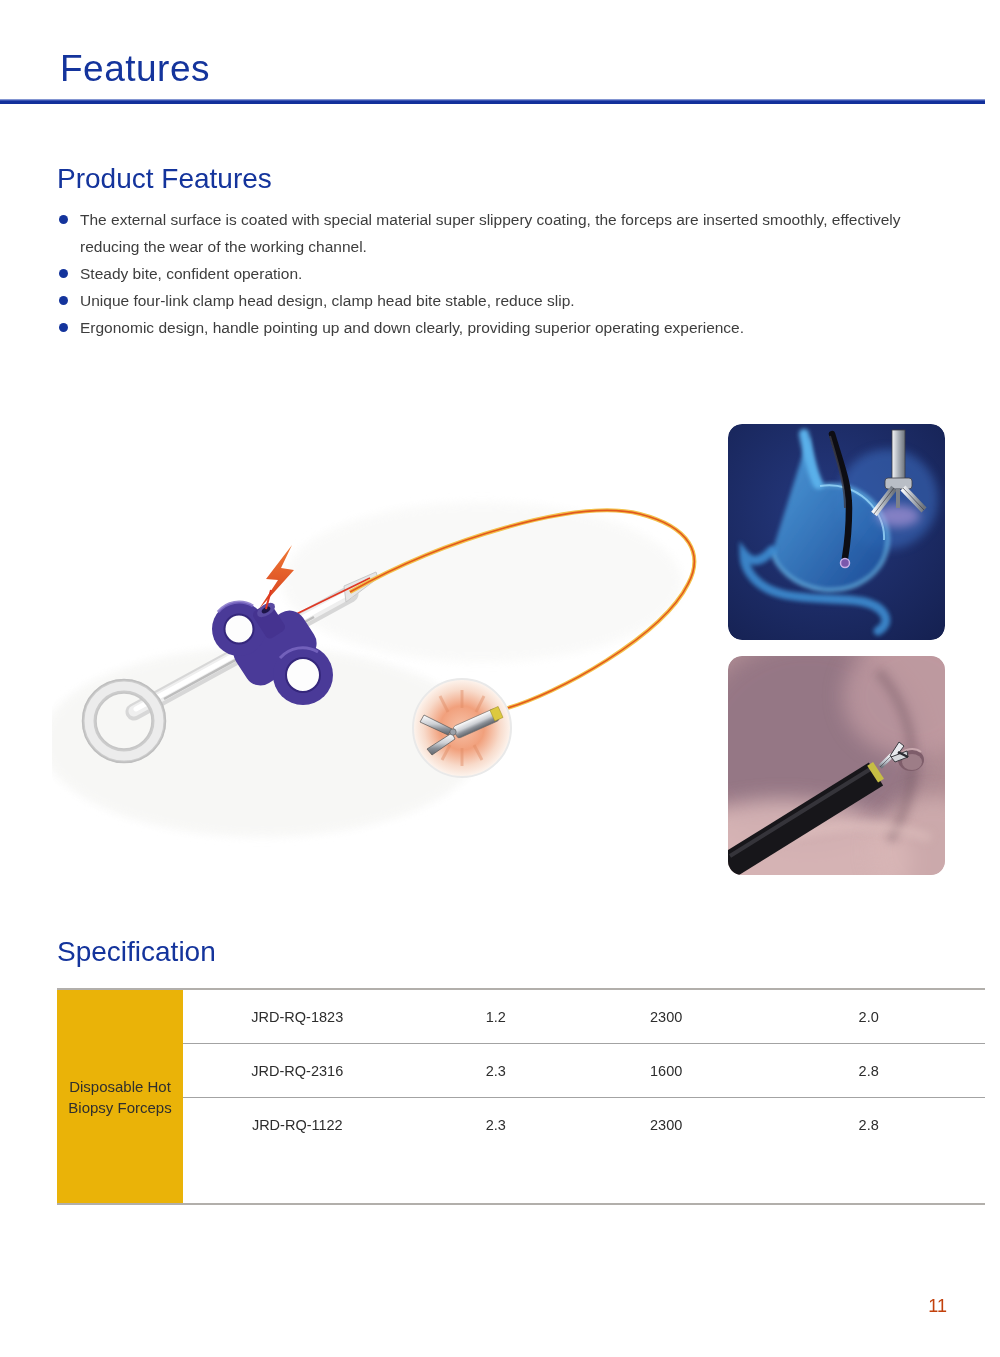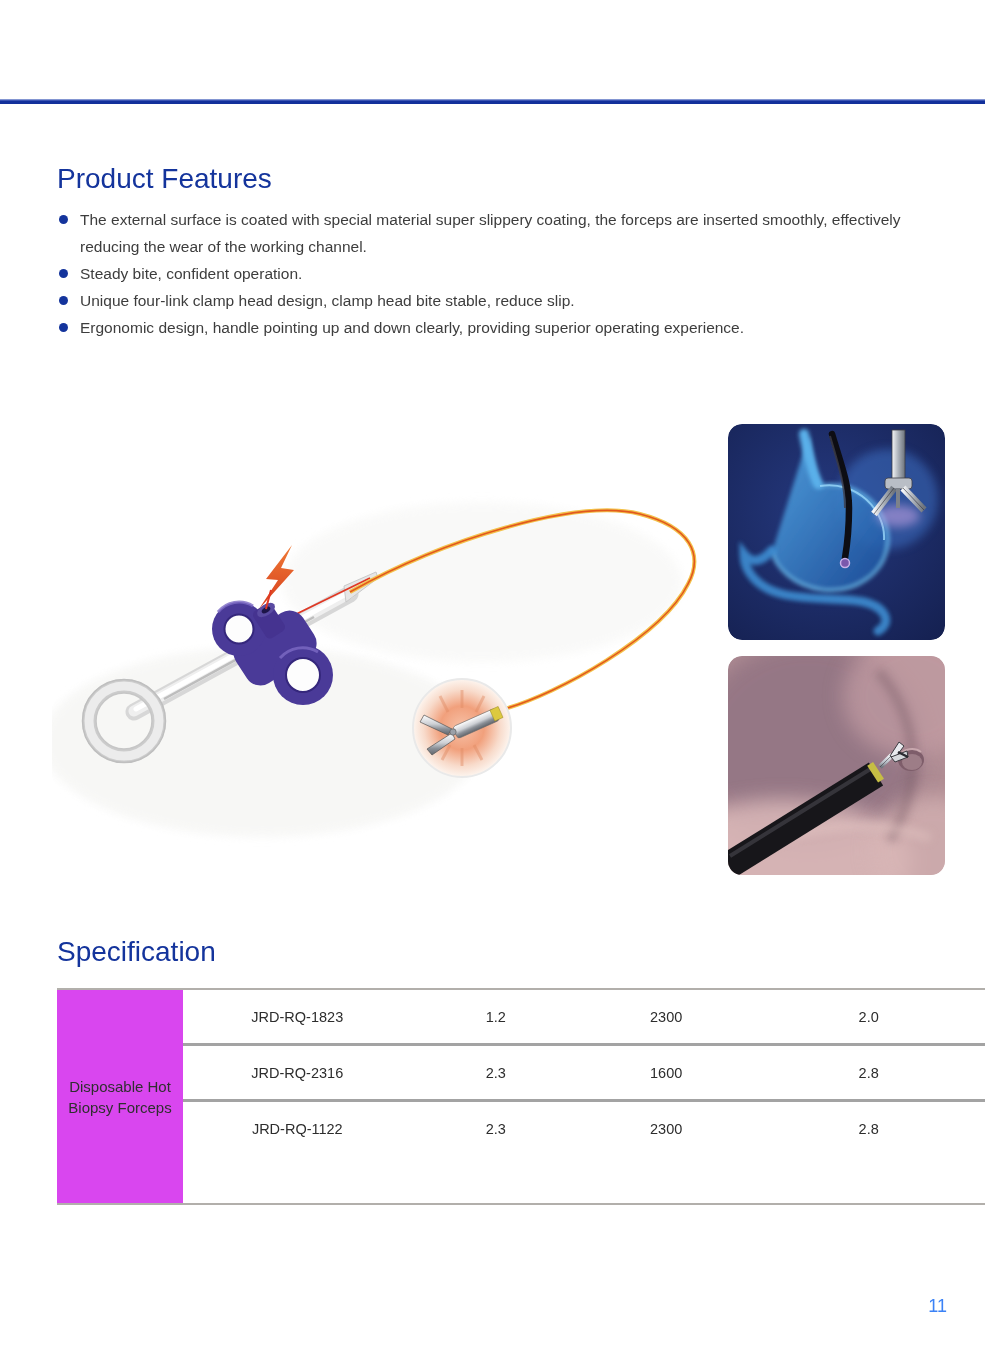--- a/index.html
+++ b/index.html
@@ -46,49 +46,50 @@
   .panel-stomach{left:728px;top:424px;height:216px;}
   .panel-endo{left:728px;top:656px;height:219px;}
   .panel svg{display:block;}
   
   .spec-table{
     position:absolute;left:57px;top:988px;width:928px;height:217px;
     border-top:2px solid #b2afab;border-bottom:2px solid #b2afab;
     box-sizing:border-box;display:flex;
   }
   .spec-side{
-    width:126px;flex:none;background:#d946ef;
+    width:126px;flex:none;background:#eab308;
     display:flex;align-items:center;justify-content:center;text-align:center;
     font-size:15px;color:#2f2f2f;line-height:1.4;padding:0 10px;box-sizing:border-box;
   }
   .spec-main{flex:1;display:flex;flex-direction:column;}
   .spec-row{
     display:grid;grid-template-columns:28.5% 21% 21.5% 29%;
     align-items:center;text-align:center;
     font-size:14.5px;color:#2d2d2d;
   }
   .spec-head{height:59px;border-bottom:1px solid #9a9794;white-space:pre-line;line-height:1.35;}
-  .spec-data{height:53px;border-bottom:3px solid #a3a3a3;}
+  .spec-data{height:53px;border-bottom:1px solid #a3a3a3;}
   .spec-data:last-child{border-bottom:none;}
   
   .footnotes{
     position:absolute;left:57px;top:1221px;width:888px;
     display:flex;justify-content:space-between;
     font-size:14.5px;font-weight:bold;color:#3a3a3a;
   }
   .page-number{
     position:absolute;right:53px;top:1296px;
-    font-size:18px;color:#3b82f6;
+    font-size:18px;color:#c2410c;
   }
 </style>
 </head>
 <body>
 
 <div class="page">
 
+  <h1 class="page-title">Features</h1>
   <div class="title-rule"></div>
 
   <h2 class="section-heading h-product">Product Features</h2>
 
   <ul class="bullets">
     <li>
       <span class="dot"></span>
       <span>The external surface is coated with special material super slippery coating, the forceps are inserted smoothly, effectively reducing the wear of the working channel.</span>
     </li>
     <li>

